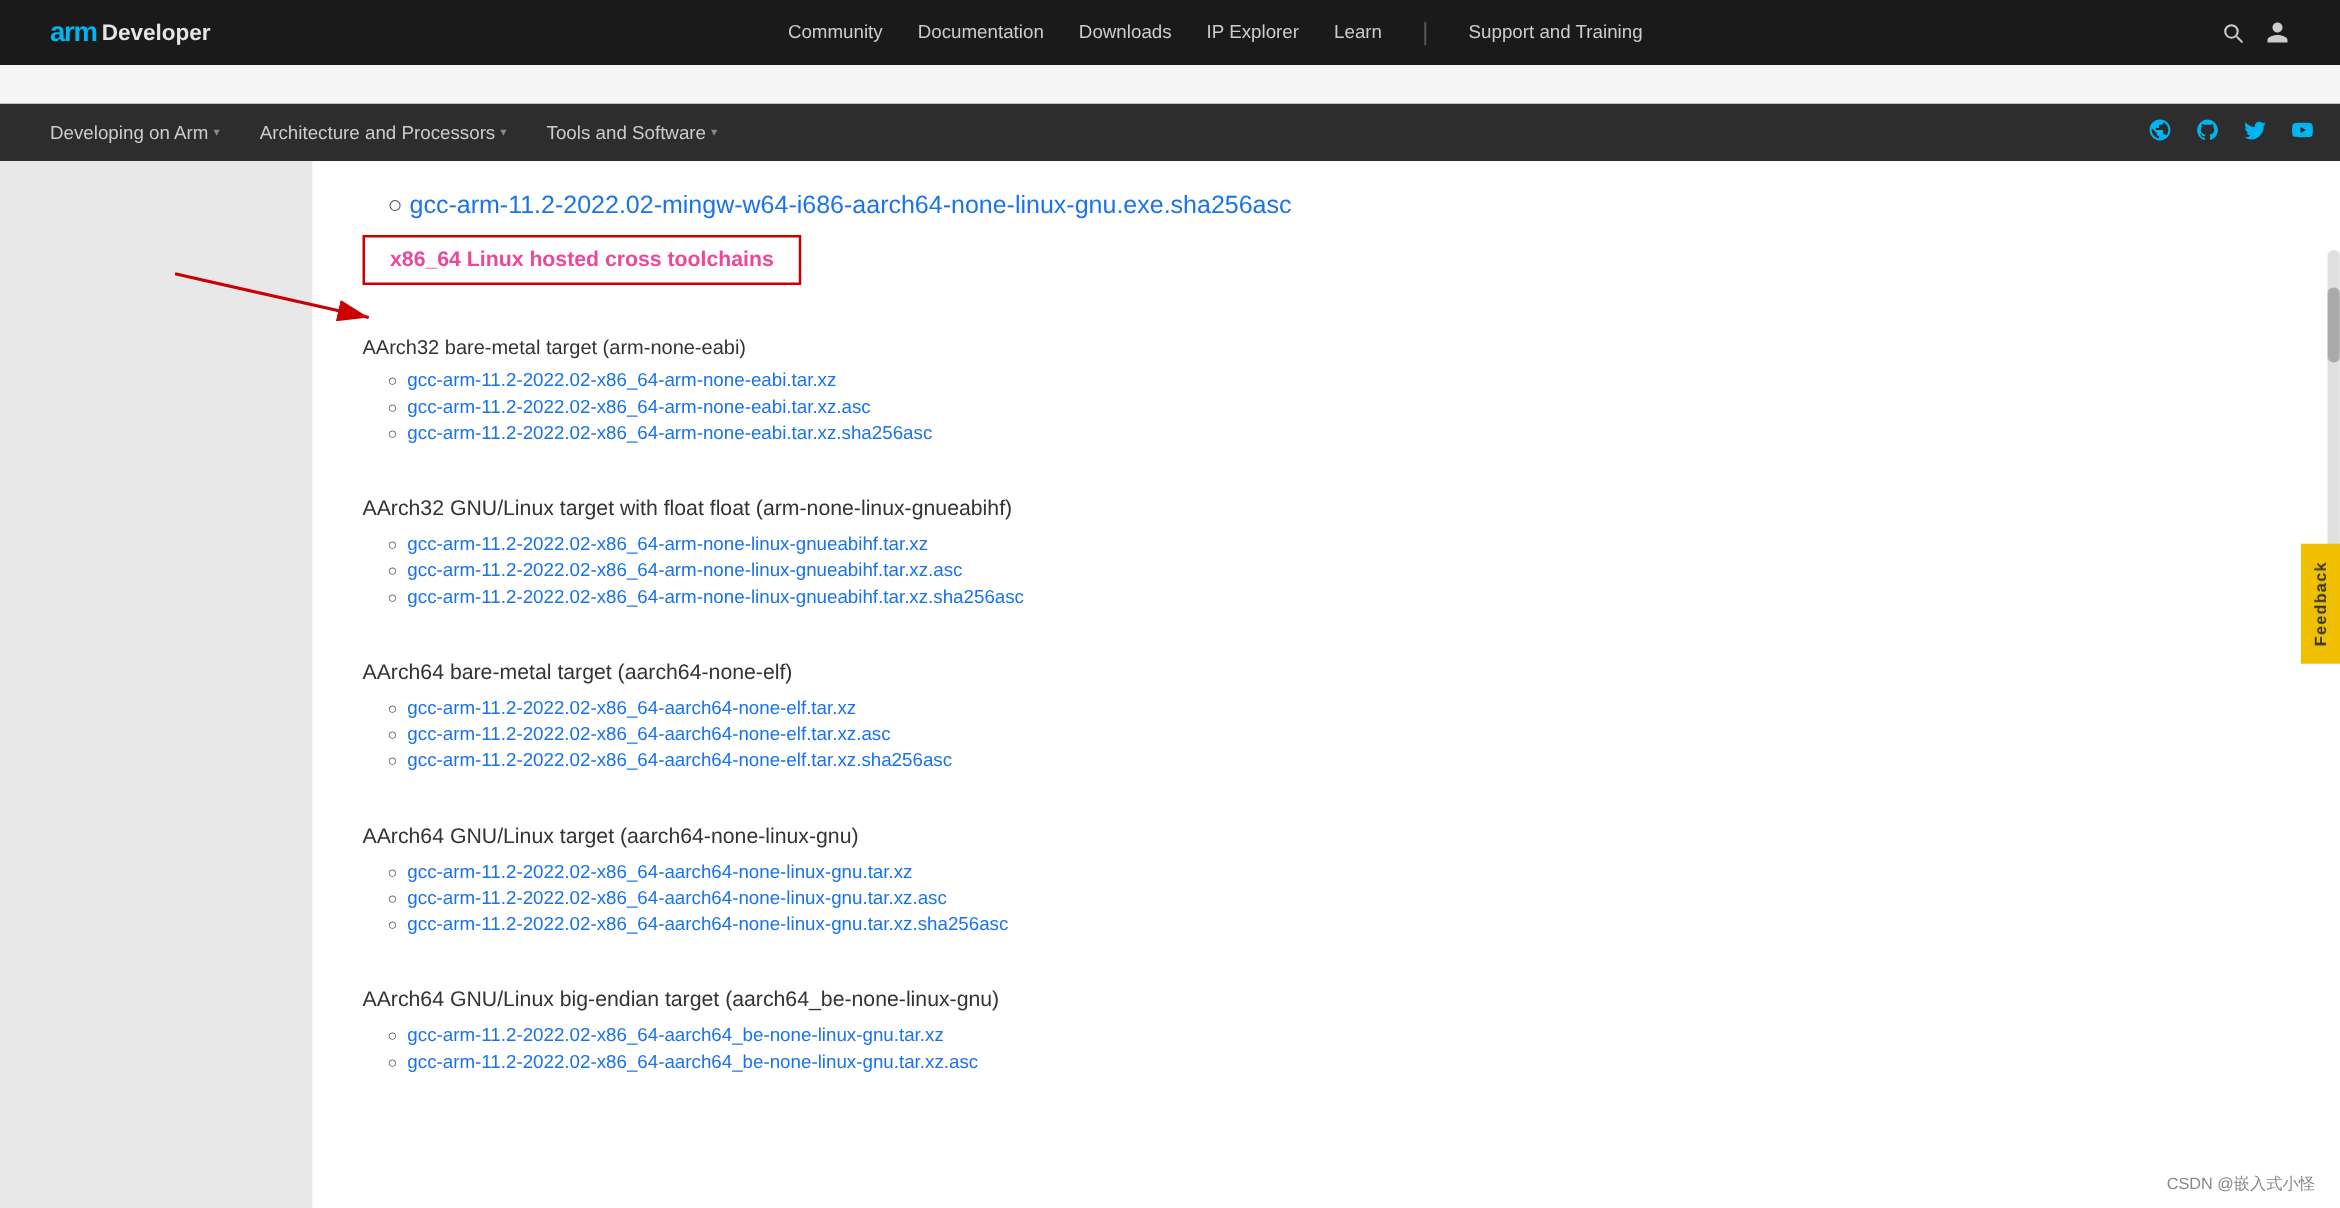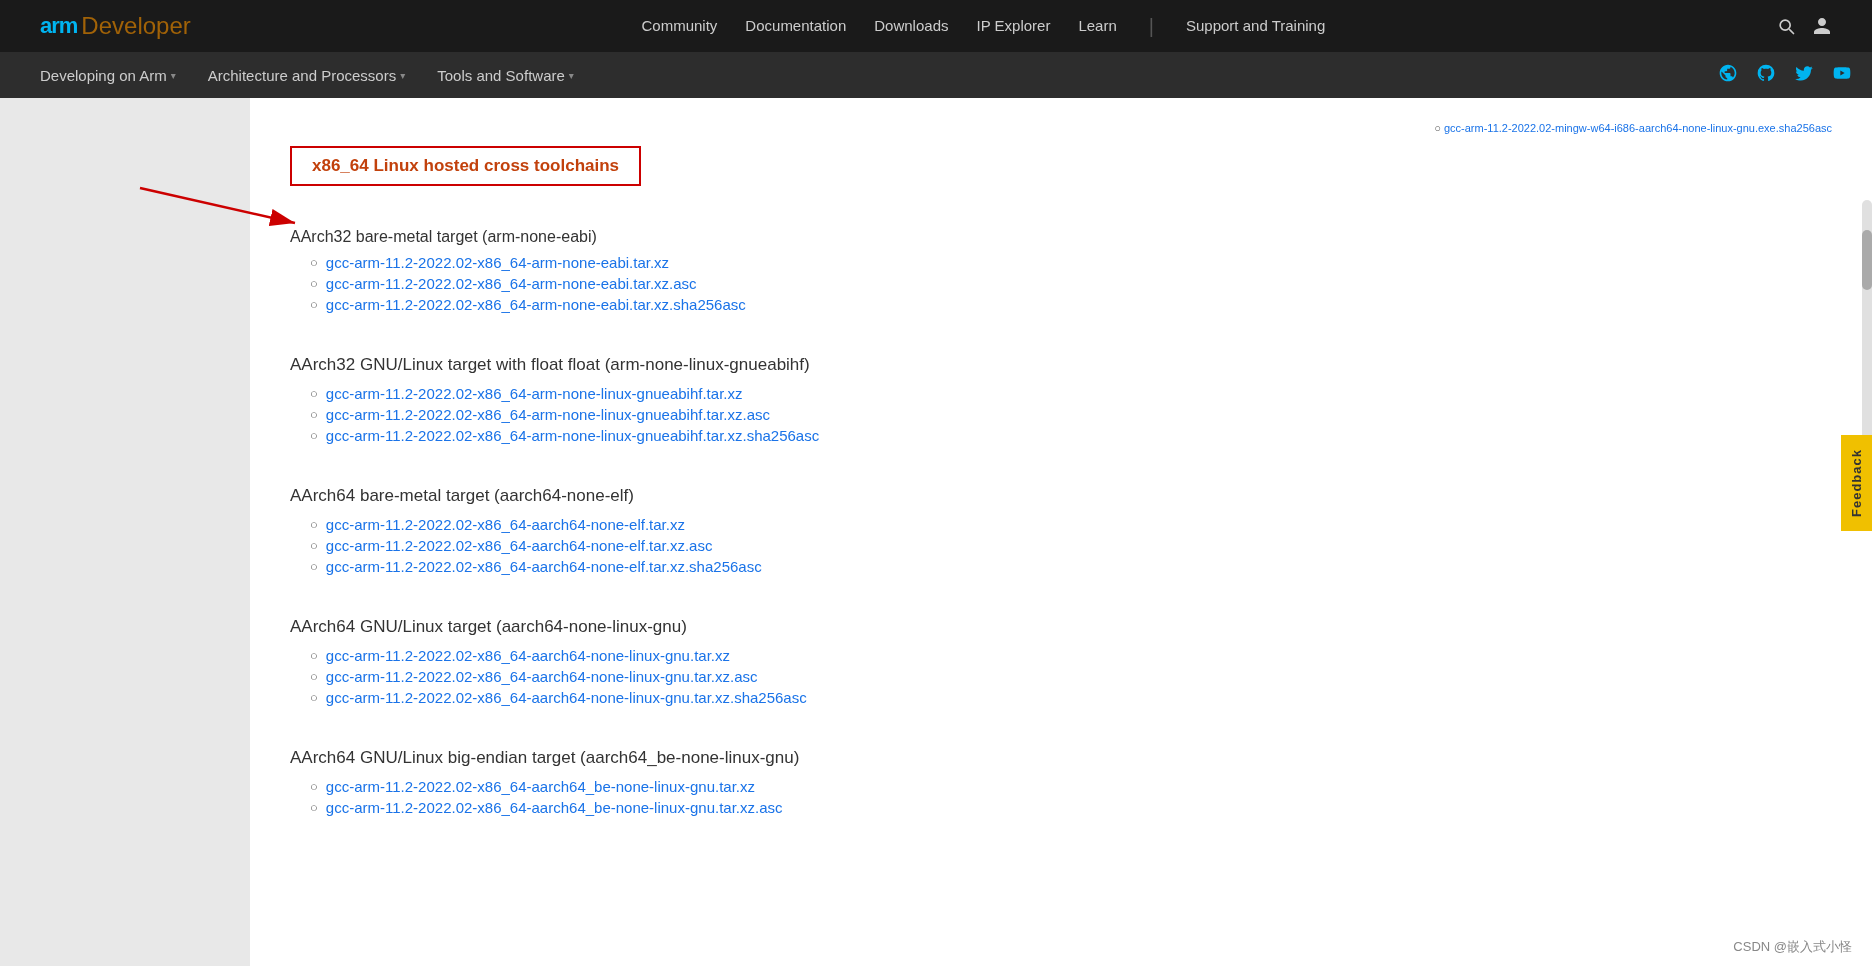--- a/index.html
+++ b/index.html
@@ -28,23 +28,23 @@
       font-weight: bold;
       text-decoration: none;
     }
     .arm-logo .arm-text {
       color: #00b4f0;
       font-weight: 900;
       font-size: 22px;
       letter-spacing: -1px;
     }
     .arm-logo .dev-text {
-      color: #a16207;
-      font-weight: 400;
-      font-size: 24px;
+      color: #e5e5e5;
+      font-weight: 700;
+      font-size: 18px;
     }
     .top-nav-links {
       display: flex;
       align-items: center;
       gap: 28px;
       list-style: none;
     }
     .top-nav-links a {
       color: #ccc;
       text-decoration: none;
@@ -69,20 +69,21 @@
     }
 
     
     .second-nav {
       background: #2d2d2d;
       display: flex;
       align-items: center;
       justify-content: space-between;
       padding: 0 0 0 24px;
       height: 46px;
+      margin-top: 31px;
     }
     .second-nav-left {
       display: flex;
       align-items: center;
       gap: 0;
     }
     .second-nav-item {
       color: #ccc;
       font-size: 15px;
       padding: 14px 16px;
@@ -132,21 +133,21 @@
     .highlight-box {
       border: 2px solid #cc0000;
       display: inline-block;
       padding: 8px 20px;
       margin-bottom: 8px;
       background: white;
     }
     .highlight-box-text {
       font-size: 17px;
       font-weight: 600;
-      color: #c2410c;
+      color: #ec4899;
     }
 
     
     .section-title {
       font-size: 16px;
       font-weight: 500;
       color: #333;
       margin: 18px 0 8px 0;
     }
     .section-title-lg {
@@ -219,25 +220,24 @@
       bottom: 10px;
       right: 20px;
       font-size: 13px;
       color: #888;
     }
 
     
     .top-link {
       color: #1a73e8;
       text-decoration: none;
-      font-size: 11px;
+      font-size: 20px;
       display: block;
       margin-bottom: 6px;
       margin-left: 20px;
-      text-align: right;
     }
     .top-link::before {
       content: "○ ";
       color: #555;
     }
 
     .section-spacer {
       height: 16px;
     }
   </style>

